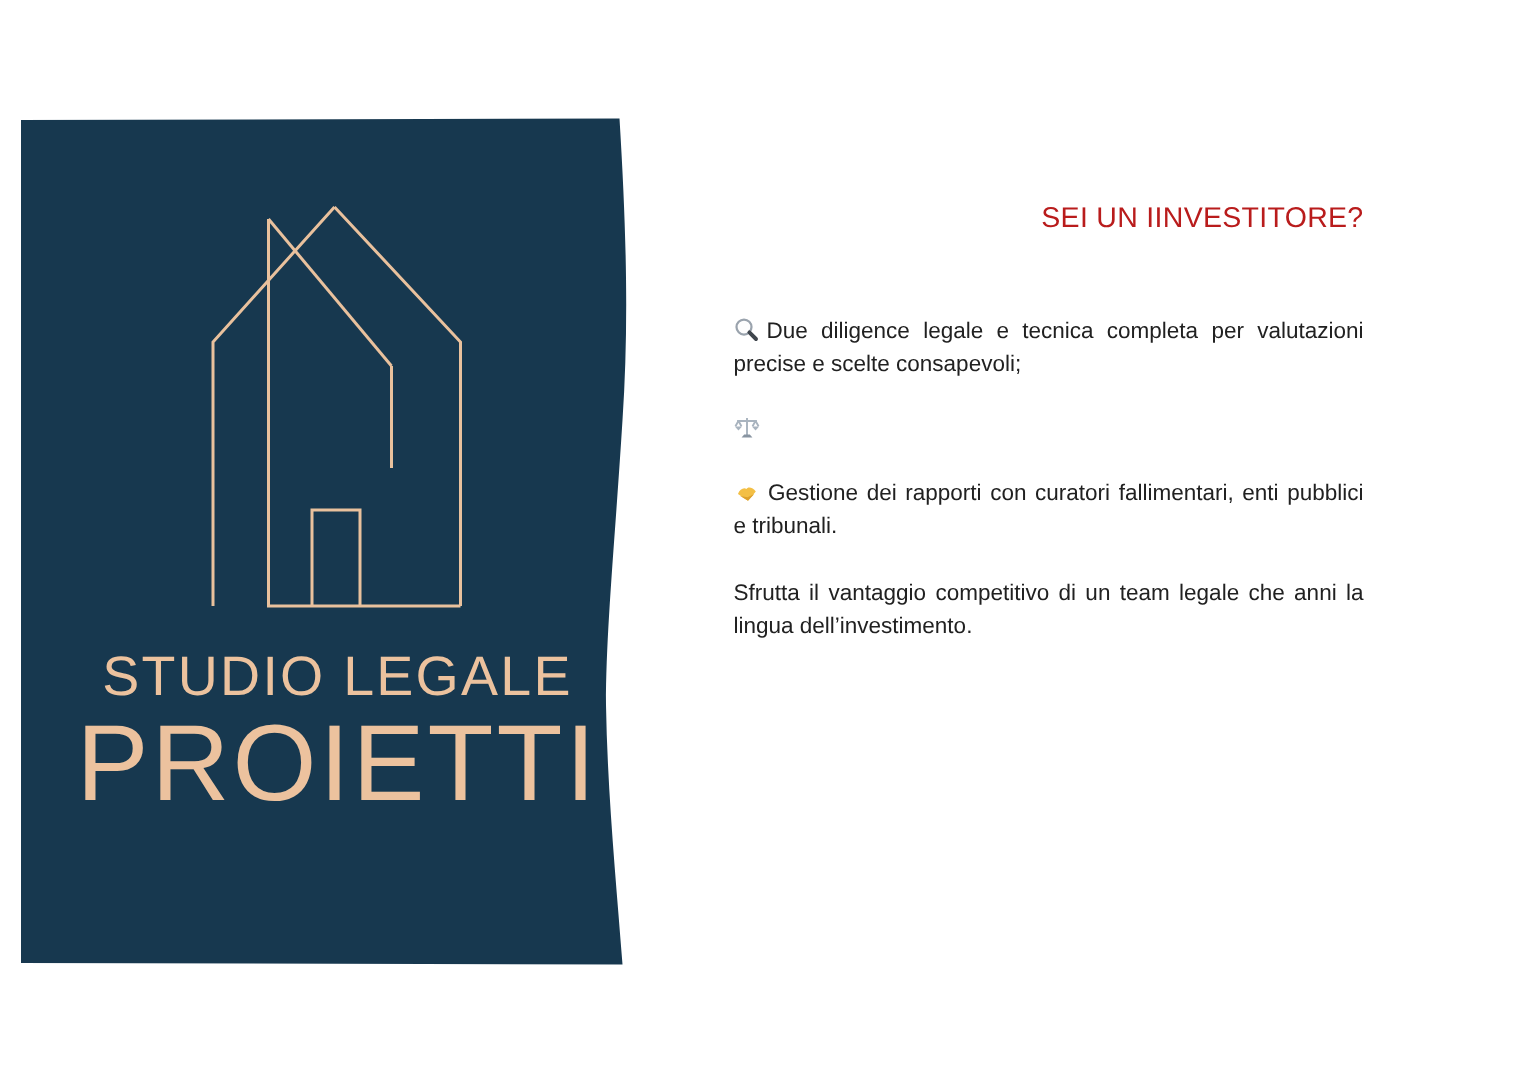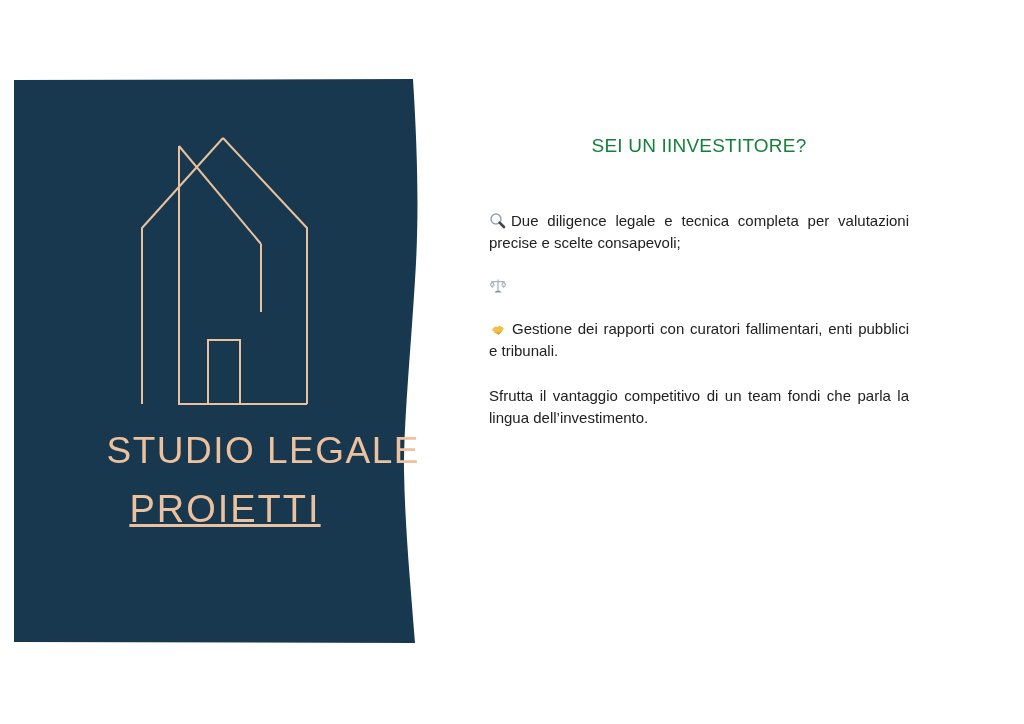--- a/index.html
+++ b/index.html
@@ -6,30 +6,30 @@
   body{
     width:1024px;height:724px;position:relative;background:#ffffff;
     font-family:"Liberation Sans", sans-serif;overflow:hidden;
   }
   
   .panel-svg{position:absolute;left:0;top:0;width:1024px;height:724px;}
   .brand-text{
     position:absolute;left:30px;top:430px;width:390px;text-align:center;
     color:#ecc29e;line-height:1;
   }
-  .brand-line1{font-size:37px;letter-spacing:1.5px;line-height:42px;font-weight:400;text-align:right;}
-  .brand-line2{font-size:38px;letter-spacing:2px;line-height:62px;font-weight:400;margin-top:6px;text-decoration:underline;}
+  .brand-line1{font-size:37px;letter-spacing:1.5px;line-height:42px;font-weight:400;}
+  .brand-line2{font-size:72px;letter-spacing:2px;line-height:62px;font-weight:400;margin-top:6px;}
   
   .content{
     position:absolute;left:489px;top:134px;width:420px;
     color:#212121;font-size:15px;line-height:22px;
   }
   .content h1{
     font-size:19px;line-height:24px;font-weight:400;letter-spacing:0.2px;
-    text-align:center;margin:0 0 52px 0;color:#15803d;
+    text-align:right;margin:0 0 52px 0;color:#b91c1c;
   }
   .content p{margin:0;text-align:justify;}
   .intro{margin-bottom:22px !important;}
   .gap-a{margin-bottom:21px !important;}
   .gap-b{margin-bottom:23px !important;}
   .bullet-icon{display:inline-block;vertical-align:-3px;margin-right:5px;}
 </style>
 </head>
 <body>
 
@@ -87,15 +87,15 @@
 
   <p class="gap-b">
     <svg class="bullet-icon" width="18" height="15" viewBox="0 0 18 15">
       <g transform="rotate(-8 9 8)">
         <path d="M3,7.5 C4.5,4.2 8,3.4 9,5 C10,3.4 13.5,4.2 15,7.5 L9,12.8 Z" fill="#f3bf45"></path>
         <path d="M4.2,9 L9,12.8 L13.8,9 L9,10.6 Z" fill="#dda12c"></path>
       </g>
     </svg><span>Gestione dei rapporti con curatori fallimentari, enti pubblici e tribunali.</span>
   </p>
 
-  <p>Sfrutta il vantaggio competitivo di un team fondi che parla la lingua dell’investimento.</p>
+  <p>Sfrutta il vantaggio competitivo di un team legale che anni la lingua dell’investimento.</p>
 
 </div>
 
 </body></html>

